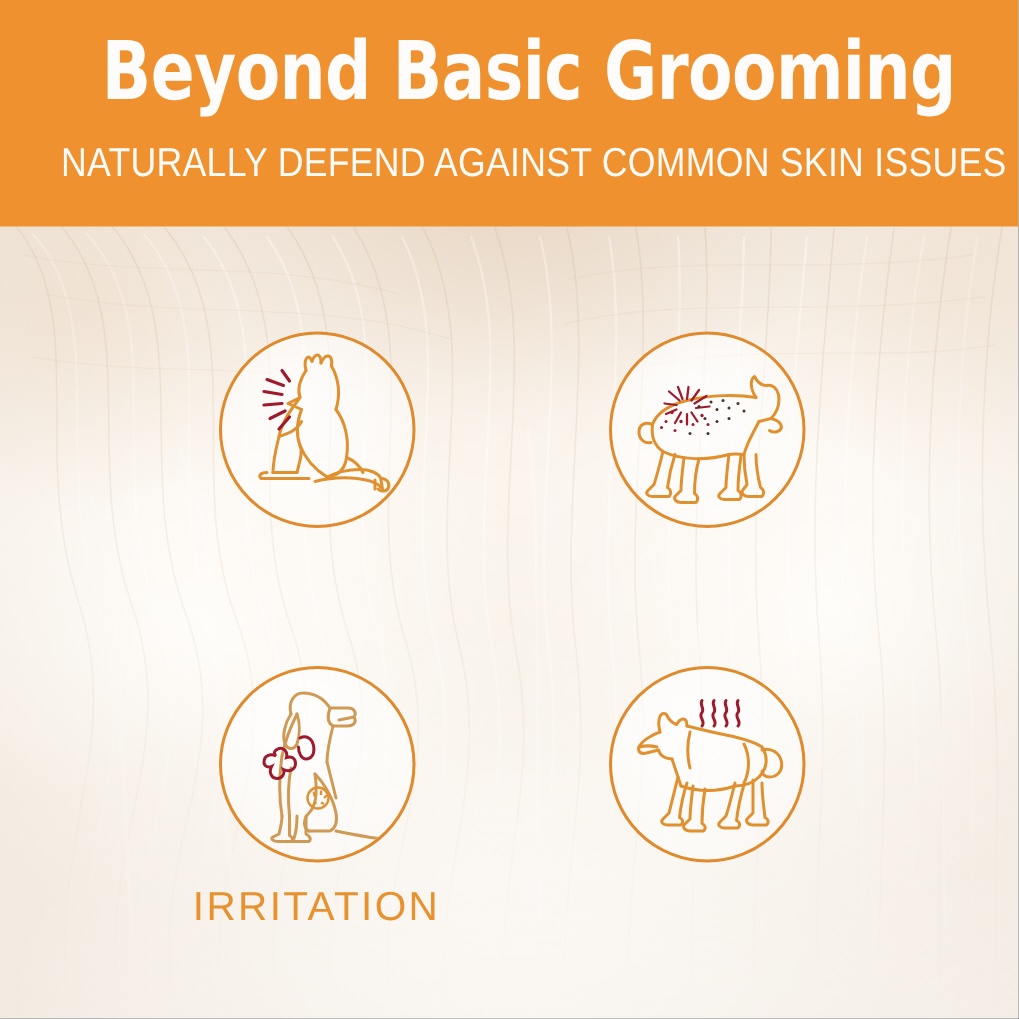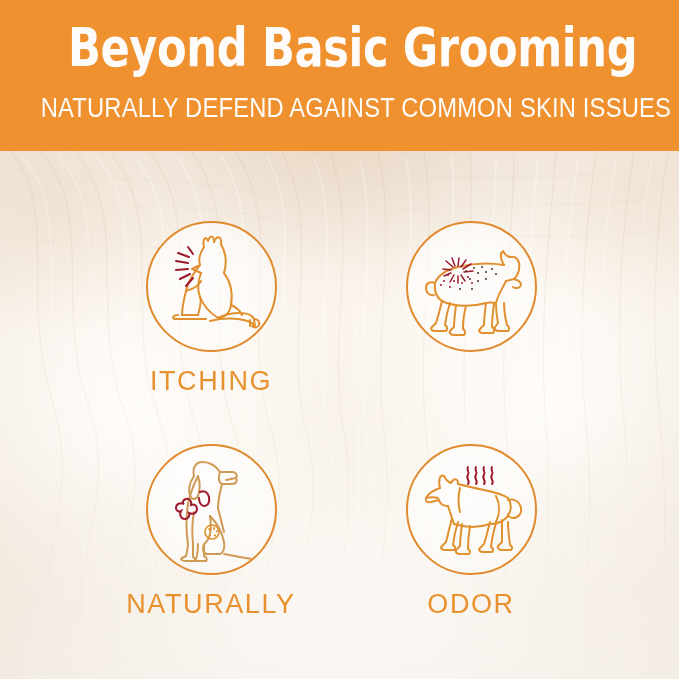--- a/index.html
+++ b/index.html
@@ -263,21 +263,20 @@
           <g fill="none" stroke="#9e1b2e" stroke-width="2.1" stroke-linecap="round">
             <path d="M41 34 L 30 30"></path>
             <path d="M40 40 L 28 38"></path>
             <path d="M40 46 L 28 47"></path>
             <path d="M42 51 L 32 56"></path>
             <path d="M45 55 L 38 63"></path>
             <path d="M45 31 L 40 24"></path>
           </g>
         </svg>
       </div>
-      <p class="cell-label">ITCHING</p>
     </div>
 
     <div class="cell cell-r0 cell-c1">
       <div class="badge">
         <svg viewBox="0 0 131 131" xmlns="http://www.w3.org/2000/svg">
           <g fill="none" stroke="#e0902f" stroke-width="2" stroke-linecap="round" stroke-linejoin="round">
 
             <path d="M96 42 C 92 36, 92 30, 95 28 C 97 32, 100 34, 103 34"></path>
             <path d="M103 34 C 107 33, 110 36, 111 40 C 112 46, 110 52, 106 56 L 98 58"></path>
             <path d="M106 56 C 110 57, 113 59, 113 62 C 112 65, 108 66, 105 64"></path>
@@ -373,21 +372,21 @@
           <g fill="none" stroke="#9e1b2e" stroke-width="2" stroke-linecap="round">
             <path d="M52 46 C 56 44, 60 46, 61 51 C 62 56, 60 60, 56 60 C 53 60, 51 56, 51 52"></path>
           </g>
 
           <g fill="none" stroke="#e0902f" stroke-width="1.6">
             <circle cx="64" cy="86" r="7"></circle>
             <path d="M61 82 L 62 85 M66 81 L 66 84 M70 84 L 68 86 M61 90 L 63 89 M68 90 L 66 89"></path>
           </g>
         </svg>
       </div>
-      <p class="cell-label">NATURALLY</p>
+      <p class="cell-label">IRRITATION</p>
     </div>
 
     <div class="cell cell-r1 cell-c1">
       <div class="badge">
         <svg viewBox="0 0 131 131" xmlns="http://www.w3.org/2000/svg">
           <g fill="none" stroke="#e0902f" stroke-width="2" stroke-linecap="round" stroke-linejoin="round">
 
             <path d="M32 42 C 30 34, 32 28, 36 30 C 38 34, 40 36, 43 37"></path>
             <path d="M43 37 C 46 32, 50 32, 50 38"></path>
 
@@ -417,17 +416,16 @@
           </g>
 
           <g fill="none" stroke="#9e1b2e" stroke-width="2" stroke-linecap="round">
             <path d="M60 38 C 63 35, 57 32, 60 29 C 62 26, 58 24, 60 21"></path>
             <path d="M68 38 C 71 35, 65 32, 68 29 C 70 26, 66 24, 68 21"></path>
             <path d="M76 38 C 79 35, 73 32, 76 29 C 78 26, 74 24, 76 21"></path>
             <path d="M84 38 C 87 35, 81 32, 84 29 C 86 26, 82 24, 84 21"></path>
           </g>
         </svg>
       </div>
-      <p class="cell-label">ODOR</p>
     </div>
 
   </div>
 </div>
 
 </body></html>

